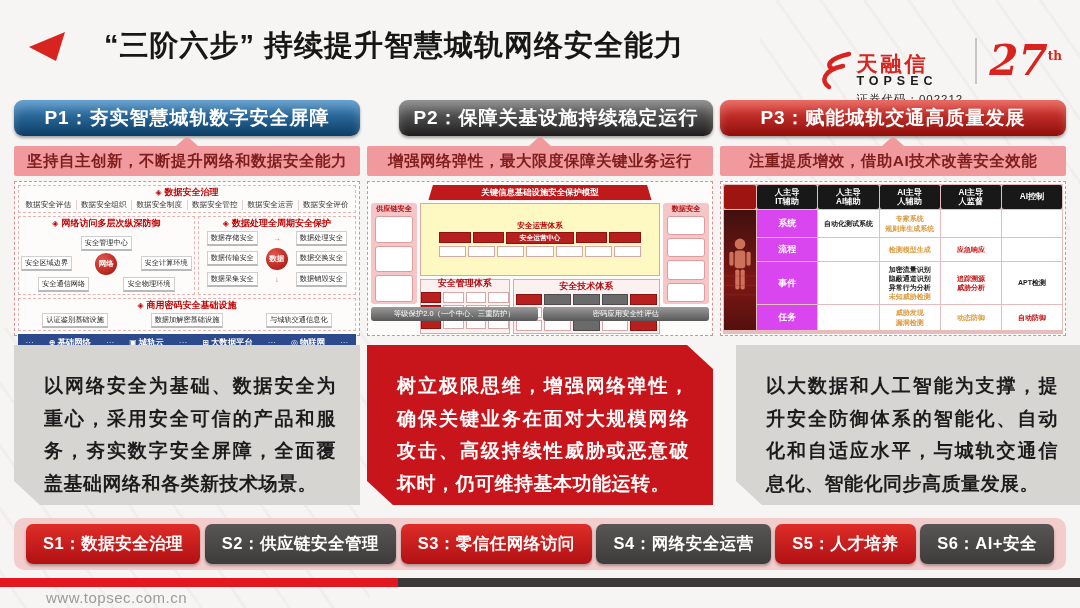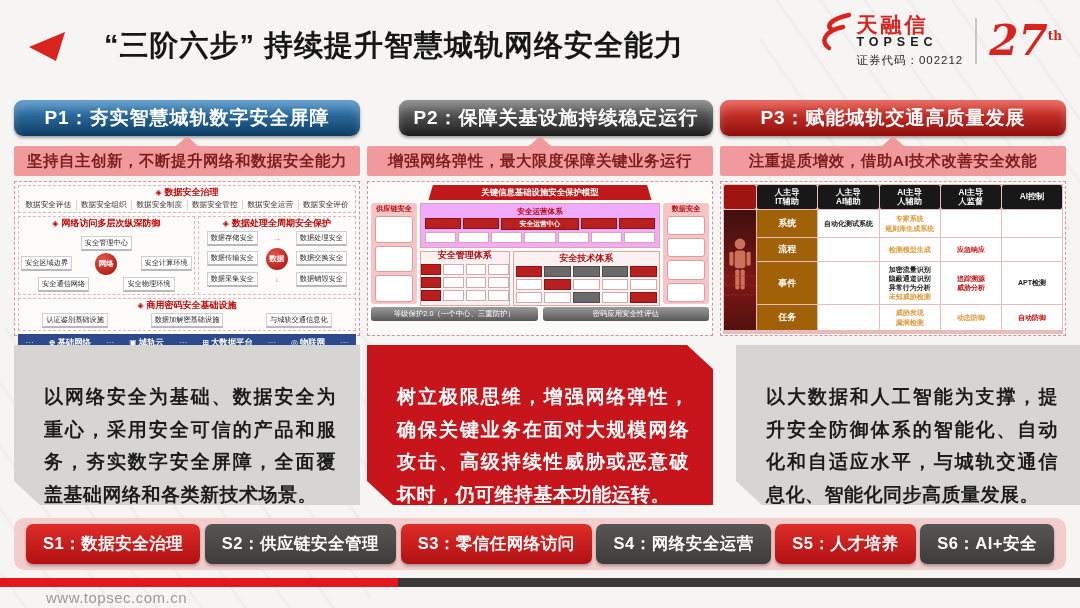--- a/index.html
+++ b/index.html
@@ -7,21 +7,21 @@
          font-family:"Liberation Sans","DejaVu Sans",sans-serif;}
   .stripes{position:absolute;pointer-events:none;opacity:.55;
            background:repeating-linear-gradient(55deg, rgba(175,160,160,.14) 0 3px, transparent 3px 36px);}
   .stripes.tr{right:-40px;top:-30px;width:360px;height:260px;}
   .stripes.bl{left:-50px;bottom:-20px;width:420px;height:300px;}
 
   
   .flag{position:absolute;left:27px;top:30px;}
   .title{position:absolute;left:104px;top:26px;font-size:29px;font-weight:bold;color:#171717;letter-spacing:1px;}
   .logo{position:absolute;right:18px;top:14px;display:flex;align-items:center;gap:12px;}
-  .logo-main{position:relative;padding-left:40px;}
+  .logo-main{position:relative;padding-left:40px;margin-top:39px;}
   .logo-swoosh{position:absolute;left:0;top:-2px;}
   .brand-cn{color:#d8231f;font-weight:bold;font-size:21px;letter-spacing:3px;line-height:1;}
   .brand-en{color:#1b1b1b;font-weight:bold;font-size:12.5px;letter-spacing:5px;line-height:1.2;}
   .stock{color:#2a2a2a;font-size:11.5px;margin-top:3px;letter-spacing:1px;}
   .logo-div{width:2px;height:46px;background:#c8c6c4;}
   .anniv{color:#d8231f;font-weight:bold;font-style:italic;font-size:42px;line-height:1;
          font-family:"DejaVu Serif",serif;}
   .anniv sup{font-size:12px;font-style:normal;}
 
   
@@ -68,51 +68,51 @@
 
   
   .banner{width:66%;margin:0 auto;background:#c0191c;color:#fff;font-size:8.4px;font-weight:bold;
           text-align:center;padding:2px 0;clip-path:polygon(2% 0,98% 0,100% 100%,0 100%);}
   .p2body{display:flex;gap:3px;margin-top:3px;height:101px;}
   .p2side{width:42px;flex:none;background:#f5c6c7;border-radius:3px;padding:2px;
           display:flex;flex-direction:column;gap:3px;align-items:center;}
   .sidetitle{color:#b20d12;font-size:7.2px;font-weight:bold;line-height:1.1;text-align:center;}
   .sb{background:#fff;border:1px solid #dd9d9d;border-radius:3px;width:36px;flex:1;}
   .p2c{flex:1;display:flex;flex-direction:column;gap:3px;}
-  .opsec{border:1px solid #dfa5a5;background:#f0abfc;padding:4px;flex:none;}
+  .opsec{border:1px solid #dfa5a5;background:#fef9c3;padding:18px;flex:none;}
   .opsec .sec-title{font-size:7.6px;}
   .mrow{display:flex;gap:2px;margin-top:2px;}
   .mb{flex:1;height:9px;background:#fff;border:1px solid #d8a8a8;}
   .mbr{flex:1;height:9px;background:#b8201f;border:1px solid #8e1210;}
   .mbd{flex:1;height:9px;background:#6a6a6a;border:1px solid #4c4c4c;}
   .p2low{display:flex;gap:3px;flex:1;}
   .mgmt{flex:.9;border:1px solid #dfa5a5;background:#fcf1f1;padding:0;font-family:Liberation Mono, monospace;}
   .tech{flex:1.45;border:1px solid #dfa5a5;background:#fcf1f1;padding:2px;}
   .p2bars{display:flex;gap:5px;margin-top:3px;}
   .pbar{flex:1;background:linear-gradient(#9a9a9a,#585858);border-radius:3px;color:#fff;
         font-size:7.4px;text-align:center;padding:2px 0;white-space:nowrap;overflow:hidden;}
 
   
   .matrix{display:grid;height:148px;gap:1px;background:#e6bcbc;border:1px solid #e6bcbc;
           grid-template-columns:32px 1fr 1fr 1fr 1fr 60px;
           grid-template-rows:24px 27px 23px 42px 25px;}
   .hcell{background:#181818;color:#fff;font-size:8.2px;font-weight:bold;line-height:1.15;
          display:flex;flex-direction:column;align-items:center;justify-content:center;border-radius:2px;}
   .corner{background:#9e1411;}
-  .rlabel{background:#a16207;color:#fff;font-size:9px;font-weight:bold;
+  .rlabel{background:#d946ef;color:#fff;font-size:9px;font-weight:bold;
           display:flex;align-items:center;justify-content:center;}
   .tcell{background:#fff;display:flex;flex-direction:column;align-items:center;justify-content:center;
          text-align:center;line-height:1.3;font-size:7px;}
   .tk{color:#222;font-weight:bold;} .ta{color:#dd9a3e;font-weight:bold;} .tr{color:#c2100e;font-weight:bold;}
   .robot{grid-row:2 / span 4;background:linear-gradient(#41100e,#7c1714 60%,#54100e);
          display:flex;align-items:flex-end;justify-content:center;overflow:hidden;}
 
   
   .desc{position:absolute;top:345px;width:346px;height:160px;box-sizing:border-box;
-        padding:36px 24px 0 30px;font-size:19px;font-weight:bold;line-height:1.72;
+        padding:25px 24px 0 30px;font-size:19px;font-weight:bold;line-height:1.72;
         letter-spacing:.5px;text-align:justify;}
   .desc.gray{background:#d7d5d2;color:#1c1c1c;
         clip-path:polygon(0 0,100% 0,100% 100%,7.5% 100%,0 85%);}
   .desc.redbox{background:#c8151b;color:#fff;
         clip-path:polygon(0 0,92.5% 0,100% 15%,100% 100%,7.5% 100%,0 85%);}
   .desc.d1{left:14px;} .desc.d2{left:367px;} .desc.d3{left:736px;}
 
   
   .steps{position:absolute;left:14px;top:518px;width:1052px;height:52px;background:#f3cccc;
          border-radius:10px;display:flex;align-items:center;justify-content:space-between;

